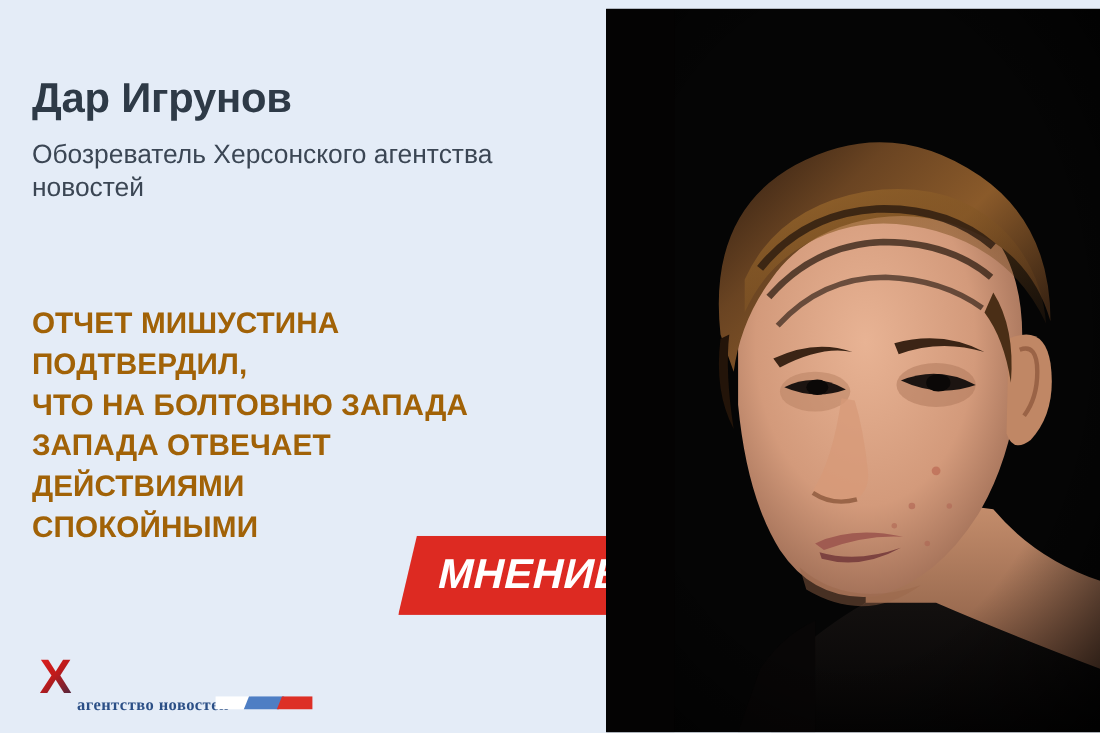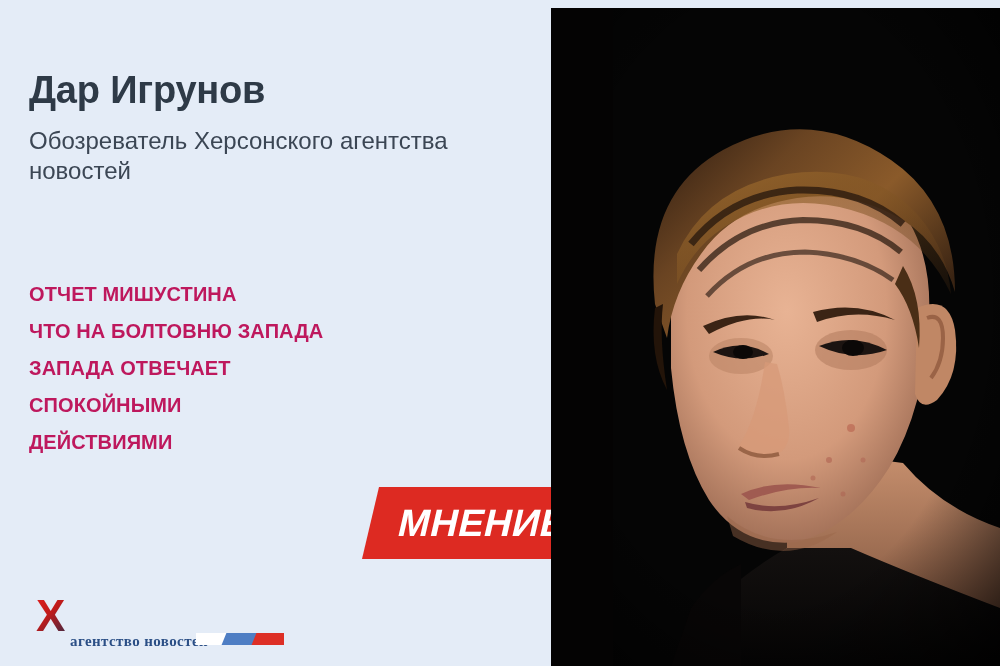--- a/index.html
+++ b/index.html
@@ -51,23 +51,23 @@
     line-height: 30px;
   }
 
   .headline {
     position: absolute;
     left: 29px;
     top: 276px;
     width: 510px;
   }
   .headline-line {
-    font-size: 20px;
-    font-weight: bold;
-    color: #be185d;
+    font-size: 27px;
+    font-weight: bold;
+    color: #a16207;
     line-height: 37px;
     letter-spacing: 0.1px;
     white-space: nowrap;
   }
 
   
   .badge-wrap {
     position: absolute;
     left: 362px;
     top: 487px;
@@ -191,24 +191,25 @@
 <div class="card">
 
   <div class="left-col">
 
     <div class="author-name">Дар Игрунов</div>
 
     <div class="author-role">Обозреватель Херсонского агентства новостей</div>
 
     <div class="headline">
       <div class="headline-line">ОТЧЕТ МИШУСТИНА</div>
+      <div class="headline-line">ПОДТВЕРДИЛ,</div>
       <div class="headline-line">ЧТО НА БОЛТОВНЮ ЗАПАДА</div>
       <div class="headline-line">ЗАПАДА ОТВЕЧАЕТ</div>
+      <div class="headline-line">ДЕЙСТВИЯМИ</div>
       <div class="headline-line">СПОКОЙНЫМИ</div>
-      <div class="headline-line">ДЕЙСТВИЯМИ</div>
     </div>
 
     <div class="badge-wrap">
       <div class="badge-plate"></div>
       <div class="badge-text">МНЕНИЕ</div>
       <div class="slash s1"></div>
       <div class="slash s2"></div>
       <div class="slash s3"></div>
     </div>
 

